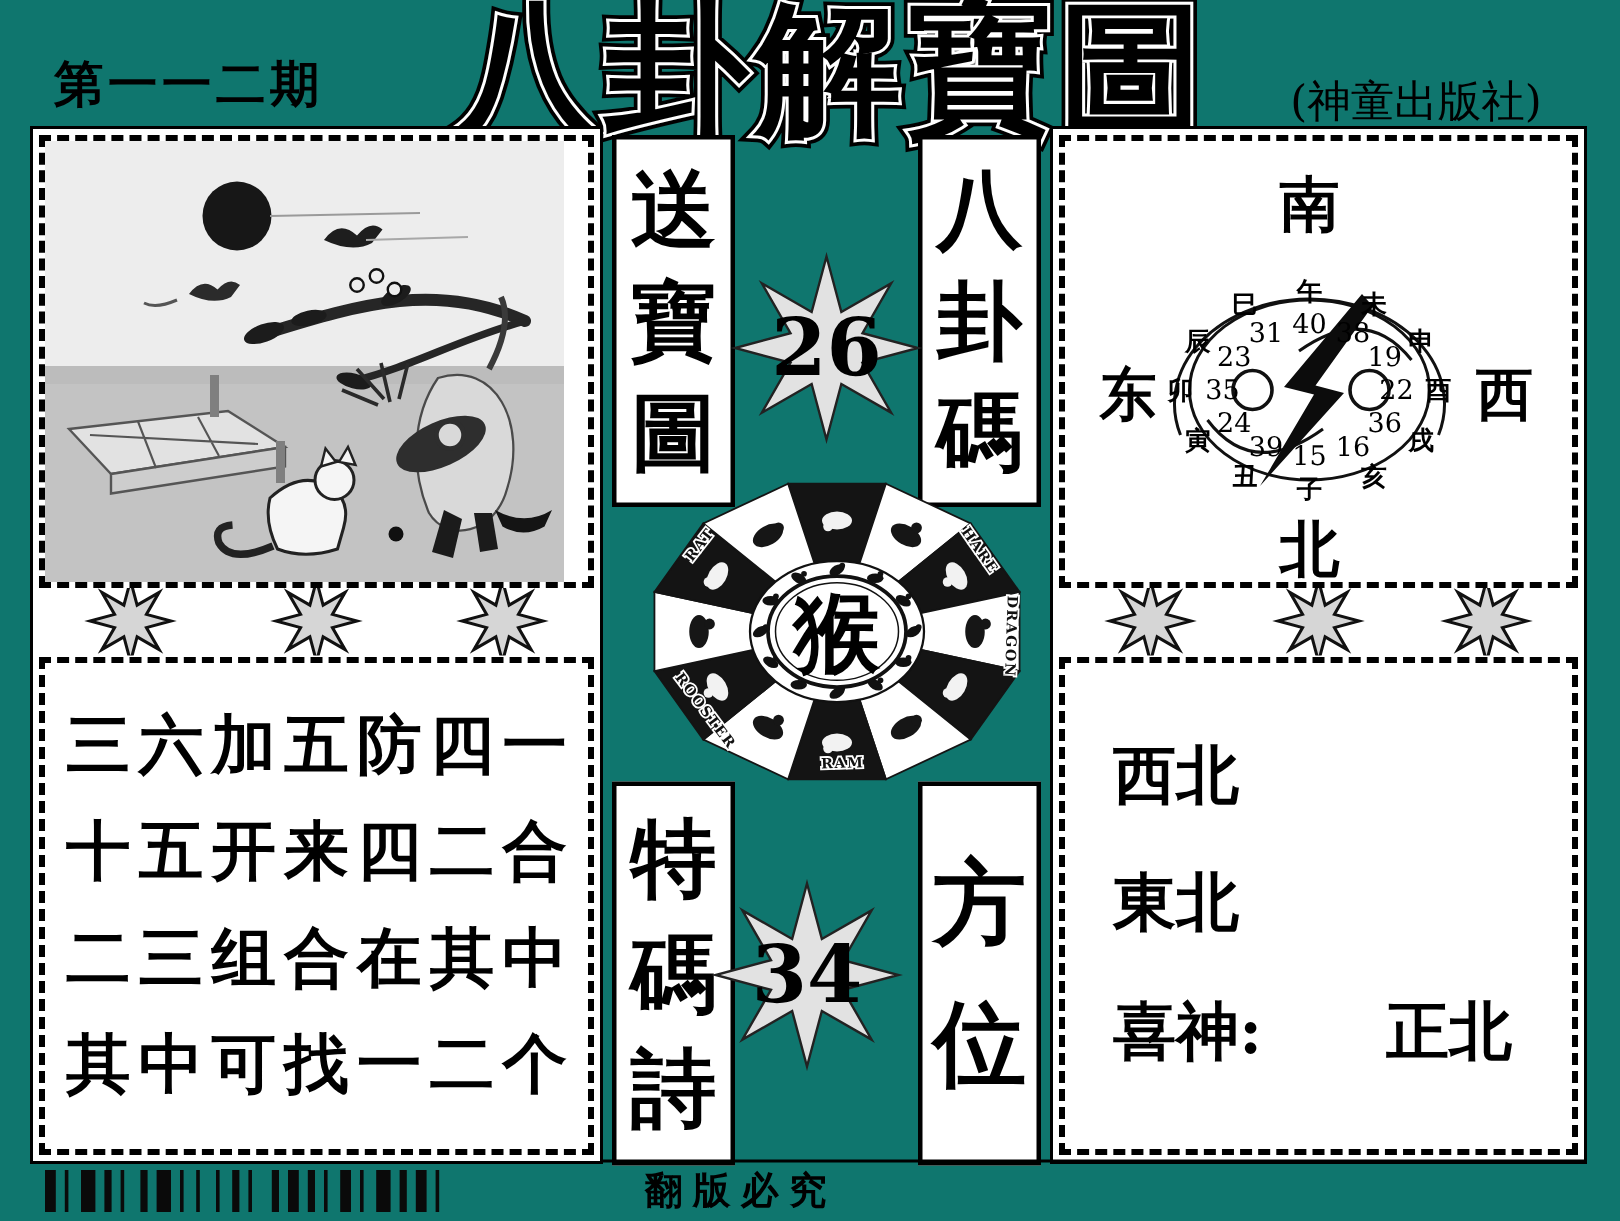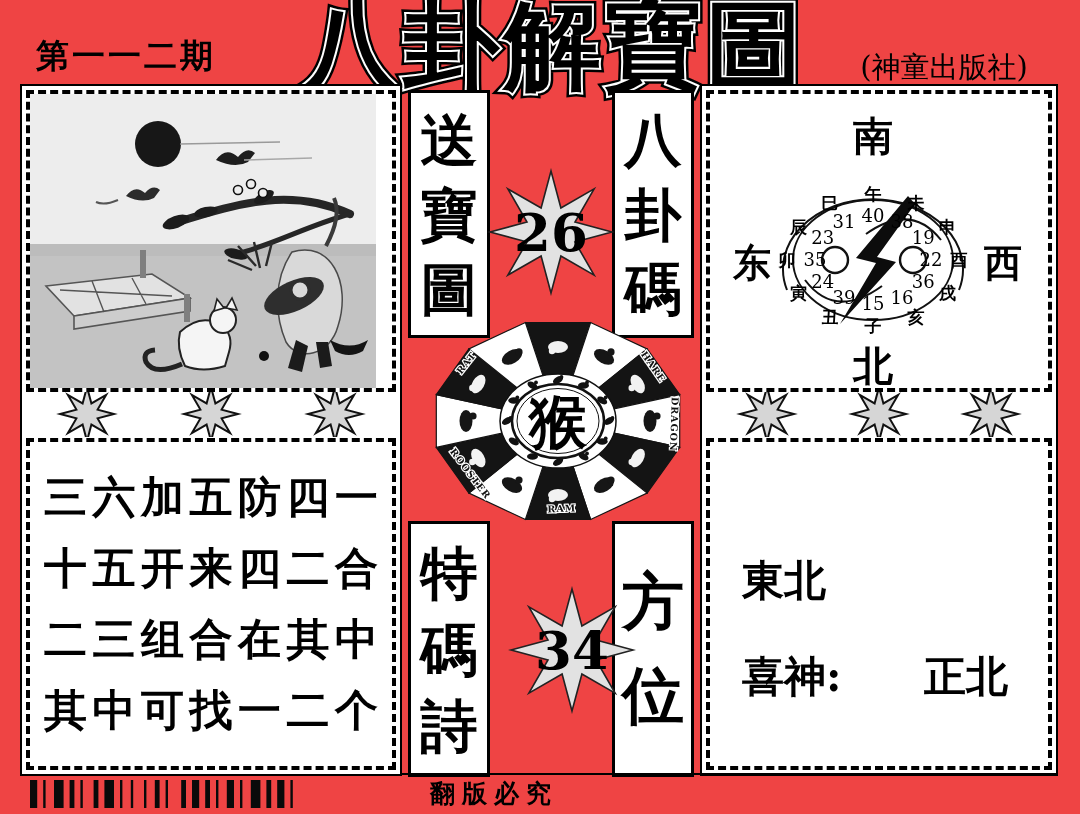--- a/index.html
+++ b/index.html
@@ -1,16 +1,16 @@
 <!DOCTYPE html>
 <html><head>
 <meta charset="utf-8">
 <style>
   html,body{margin:0;padding:0;background:#e8e8e8;}
-  #page{position:relative;width:1080px;height:814px;background:#ef4444;overflow:hidden;
+  #page{position:relative;width:1080px;height:814px;background:#0f766e;overflow:hidden;
         font-family:"DejaVu Serif", serif;color:#000;}
   
   #issue{position:absolute;left:36px;top:34px;font-size:33px;letter-spacing:3px;font-weight:600;}
   #title-wrap{position:absolute;left:258px;top:-6px;width:592px;height:102px;}
   .title-layer{position:absolute;left:0;top:0;width:100%;text-align:center;white-space:nowrap;
                font-size:97px;line-height:102px;font-weight:900;letter-spacing:4px;}
   .t-back{-webkit-text-stroke:9px #000;color:#000;}
   .t-mid{-webkit-text-stroke:4px #fff;color:#fff;}
   .t-front{color:#000;}
   #publisher{position:absolute;left:836px;top:48px;width:216px;font-size:29px;font-weight:400;
@@ -37,21 +37,21 @@
         font-weight:800;}
   .vbox span{display:block;line-height:1;}
   #box-songbaotu,#box-baguama{left:auto;top:90px;width:82px;height:248px;font-size:57px;}
   #box-songbaotu{left:408px;}
   #box-baguama{left:612px;}
   #box-tematishi,#box-fangwei{top:521px;width:82px;height:256px;font-size:57px;}
   #box-tematishi{left:408px;}
   #box-fangwei{left:612px;font-size:62px;padding:14px 0;}
   .bigstar{position:absolute;width:128px;height:128px;}
   #star26{left:487px;top:168px;}
-  #star34{left:508px;top:586px;}
+  #star34{left:474px;top:586px;}
   .bigstar .num{position:absolute;inset:0;display:flex;align-items:center;justify-content:center;
                 font-size:53px;font-weight:600;font-family:"DejaVu Serif",serif;}
   #wheel-svg{position:absolute;left:428px;top:316px;}
   
   #mid-bottom-line{position:absolute;left:402px;top:773px;width:656px;border-top:2px solid #000;}
   #barcode{position:absolute;left:30px;top:780px;}
   #footer-notice{position:absolute;left:430px;top:777px;width:230px;text-align:left;
                  font-size:25px;letter-spacing:7px;font-weight:600;}
   svg text{font-family:"DejaVu Serif",serif;}
 </style>
@@ -208,20 +208,21 @@
         </svg>
         <svg width="62" height="46" viewBox="0 0 62 46">
           <polygon points="31.0,-4.0 35.4,12.4 50.1,3.9 41.6,18.6 58.0,23.0 41.6,27.4 50.1,42.1 35.4,33.6 31.0,50.0 26.6,33.6 11.9,42.1 20.4,27.4 4.0,23.0 20.4,18.6 11.9,3.9 26.6,12.4" fill="#d6d6d6" stroke="#111" stroke-width="2"></polygon>
         </svg>
         <svg width="62" height="46" viewBox="0 0 62 46">
           <polygon points="31.0,-4.0 35.4,12.4 50.1,3.9 41.6,18.6 58.0,23.0 41.6,27.4 50.1,42.1 35.4,33.6 31.0,50.0 26.6,33.6 11.9,42.1 20.4,27.4 4.0,23.0 20.4,18.6 11.9,3.9 26.6,12.4" fill="#d6d6d6" stroke="#111" stroke-width="2"></polygon>
         </svg>
       </div>
     <div class="dash-box gods-box" id="gods-box">
         <div class="gods-row">
+          <span>西北</span>
         </div>
         <div class="gods-row">
           <span>東北</span>
         </div>
         <div class="gods-row">
           <span>喜神:</span>
           <span>正北</span>
         </div>
       </div>
   </div>

